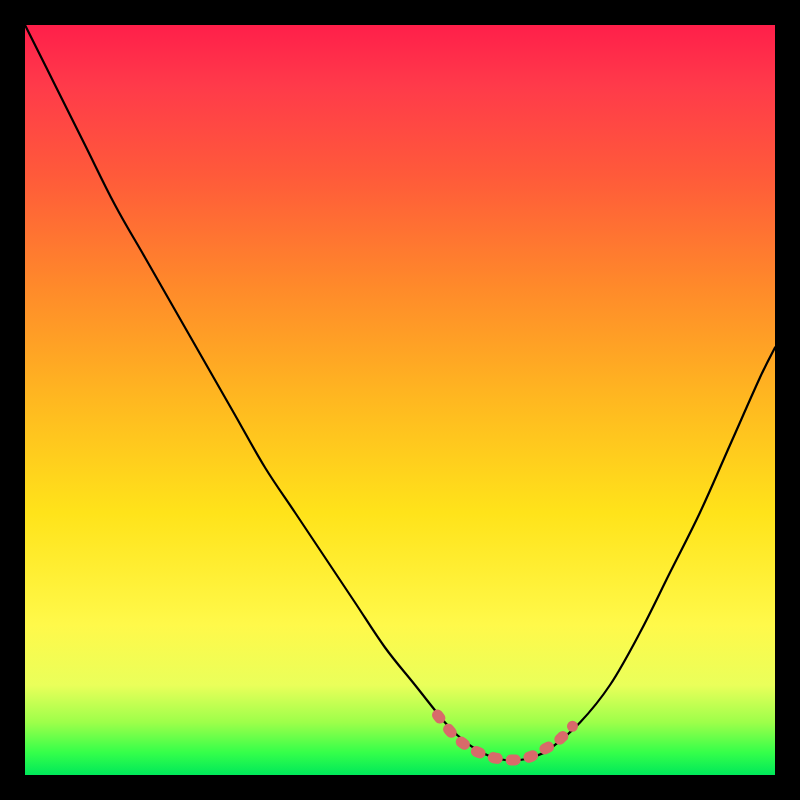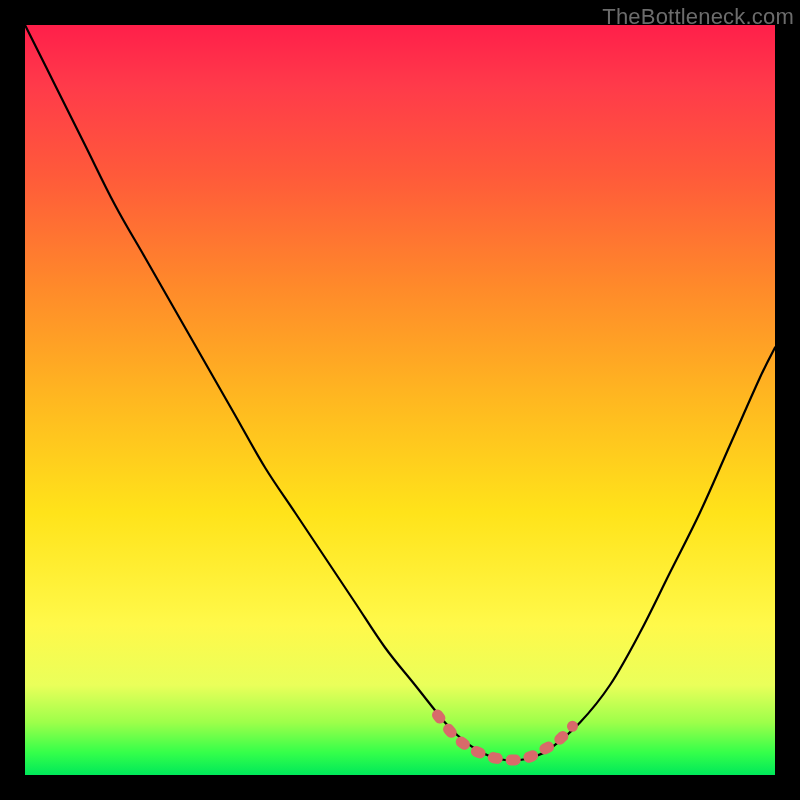--- a/index.html
+++ b/index.html
@@ -55,21 +55,20 @@
     top: 0;
     width: 750px;
     height: 750px;
     overflow: visible;
   }
 </style>
 </head>
 <body>
 
 <div class="frame">
-  <div class="watermark">TheBottleneck.com</div>
 
   <div class="plot-area">
     <svg class="curve" viewBox="0 0 750 750" preserveAspectRatio="none">
       <path id="main-curve" fill="none" stroke-width="2.2" stroke-linecap="round" stroke="#000000" d="M 0,0 C 5.3999999999999995,10.799999999999999 19.200000000000003,38.400000000000006 30,60 C 40.8,81.6 49.2,98.4 60,120 C 70.8,141.6 79.2,159.75 90,180 C 100.8,200.25 109.2,213.6 120,232.5 C 130.8,251.4 139.2,266.1 150,285 C 160.8,303.9 169.2,318.59999999999997 180,337.49999999999994 C 190.8,356.3999999999999 199.20000000000002,371.09999999999997 210.00000000000003,390 C 220.80000000000004,408.90000000000003 229.20000000000002,424.95 240,442.5 C 250.79999999999998,460.05 259.2,471.3 270,487.5 C 280.8,503.7 289.2,516.3 300,532.5 C 310.8,548.7 319.2,561.3 330,577.5 C 340.8,593.7 349.2,607.65 360,622.5 C 370.8,637.35 379.2,646.5 390,660 C 400.8,673.5 411.9000000000001,688.05 420.00000000000006,697.5 C 428.1,706.95 429.59999999999997,707.775 434.99999999999994,712.5 C 440.3999999999999,717.225 444.59999999999997,720.375 450,723.75 C 455.40000000000003,727.125 459.6,729.225 465,731.25 C 470.4,733.275 474.6,734.325 480,735 C 485.4,735.675 489.59999999999997,735.675 495,735 C 500.40000000000003,734.325 504.6000000000001,733.275 510.00000000000006,731.25 C 515.4000000000001,729.225 516.9,729.825 525,723.75 C 533.1,717.675 544.2,708.975 555,697.5 C 565.8,686.025 574.2,676.2 585,660 C 595.8,643.8 604.2,627.75 615,607.5 C 625.8,587.25 634.2,569.1 645,547.5 C 655.8,525.9 664.2,510.45 675,487.5 C 685.8,464.55 694.2,444.3 705,420 C 715.8,395.7 726.9,370.05 735,352.5 C 743.1,334.95 747.3,327.90000000000003 750,322.50000000000006"></path>
       <path id="highlight-curve" fill="none" stroke-width="11" stroke-linecap="round" stroke-dasharray="4 14" stroke="#d86a6a" d="M 412.50000000000006,690 C 415.20000000000005,693.375 422.09999999999997,703.08 427.49999999999994,708.75 C 432.8999999999999,714.42 437.09999999999997,717.855 442.5,721.5 C 447.90000000000003,725.145 452.1,726.84 457.5,729 C 462.9,731.16 467.1,732.42 472.5,733.5 C 477.9,734.58 482.09999999999997,735.135 487.5,735 C 492.90000000000003,734.865 497.1000000000001,734.505 502.50000000000006,732.75 C 507.90000000000003,730.995 512.1,728.22 517.5,725.25 C 522.9,722.28 527.1,720.57 532.5,716.25 C 537.9,711.93 544.8,703.95 547.5,701.25"></path>
     </svg>
   </div>
 </div>
 
 </body></html>

